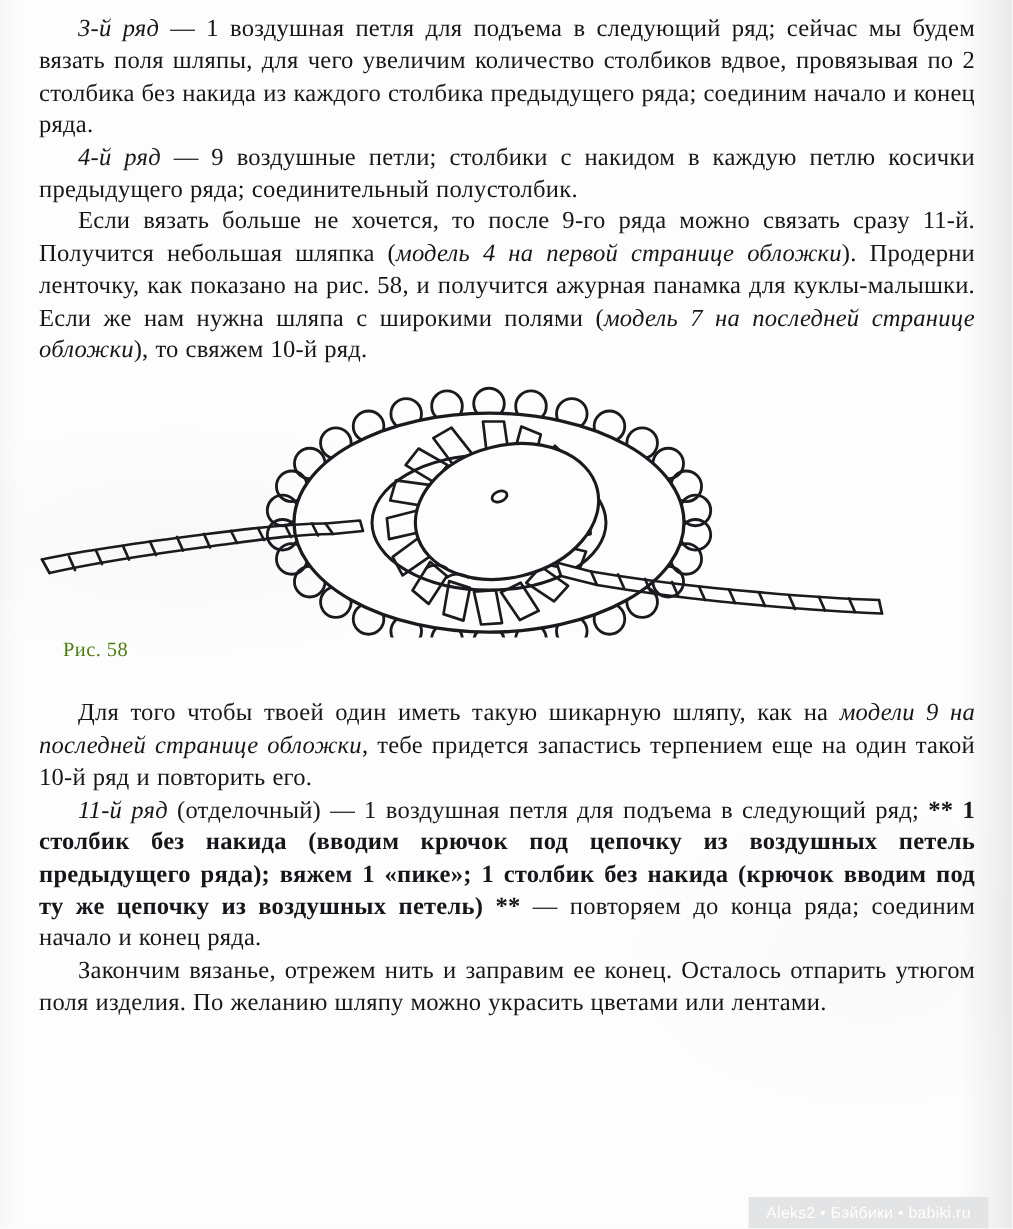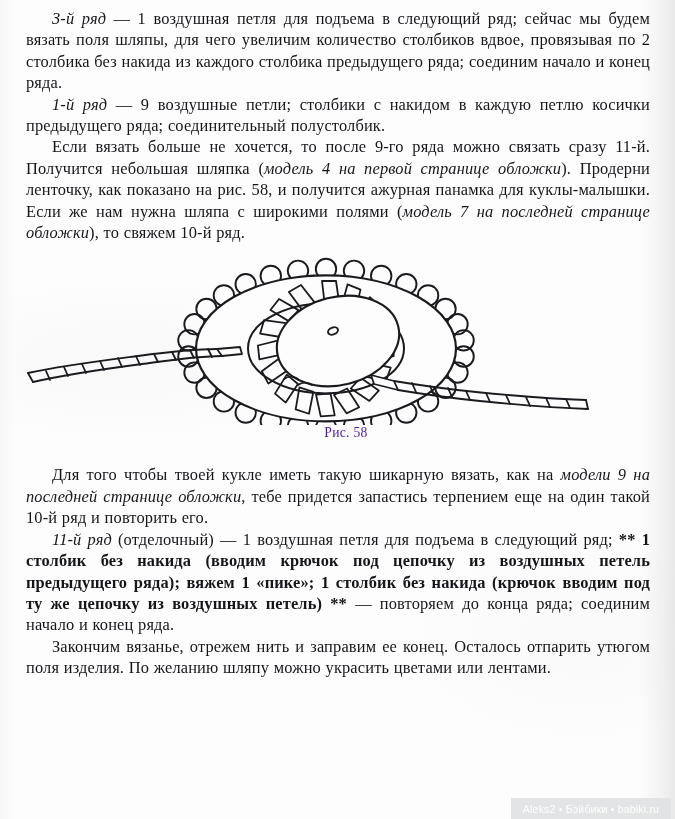--- a/index.html
+++ b/index.html
@@ -70,31 +70,30 @@
     left: 0;
     top: 6px;
     width: 624px;
     height: 176px;
   }
   .fig-caption {
     position: absolute;
     left: 0;
     top: 182px;
     width: 624px;
-    text-align: center;
     font-size: 13.6px;
     letter-spacing: 0.3px;
-    color: #4c1d95;
+    color: #4d7c0f;
   }
   .fig-caption .capinner { display: inline-block; margin-left: 16px; }
 
   
   .watermark {
     position: absolute;
-    right: 4px;
+    right: 16px;
     bottom: 0px;
     width: 160px;
     height: 21px;
     background: #e2e3e4;
     display: flex;
     align-items: center;
     justify-content: center;
     font-family: "Liberation Sans", "DejaVu Sans", sans-serif;
     font-size: 10.5px;
     color: #ffffff;
@@ -107,21 +106,21 @@
 
 <div class="page"></div>
 <div class="scan-noise"></div>
 
 <div class="content">
 
 
 
   <p class="para"><span class="it">3-й ряд</span><span> — 1 воздушная петля для подъема в следующий ряд; сейчас мы будем вязать поля шляпы, для чего увеличим количество столбиков вдвое, провязывая по 2 столбика без накида из каждого столбика предыдущего ряда; соединим начало и конец ряда.</span></p>
 
-  <p class="para"><span class="it">1-й ряд</span><span> — 9 воздушные петли; столбики с накидом в каждую петлю косички предыдущего ряда; соединительный полустолбик.</span></p>
+  <p class="para"><span class="it">4-й ряд</span><span> — 9 воздушные петли; столбики с накидом в каждую петлю косички предыдущего ряда; соединительный полустолбик.</span></p>
 
   <p class="para"><span>Если вязать больше не хочется, то после 9-го ряда можно связать сразу 11-й. Получится небольшая шляпка (</span><span class="it">модель 4 на первой странице обложки</span><span>). Продерни ленточку, как показано на рис. 58, и получится ажурная панамка для куклы-малышки. Если же нам нужна шляпа с широкими полями (</span><span class="it">модель 7 на последней странице обложки</span><span>), то свяжем 10-й ряд.</span></p>
 
   <div class="figure-block">
     <svg class="figure-art" viewBox="0 0 624 176" xmlns="http://www.w3.org/2000/svg">
       <g fill="none" stroke="#1a1b1f" stroke-width="1.9" stroke-linejoin="round" stroke-linecap="round">
 
         <g>
           <circle cx="300.0" cy="20.0" r="10.2"></circle>
           <circle cx="328.0" cy="21.8" r="10.2"></circle>
@@ -217,21 +216,21 @@
         <path d="M345,126 L368,132 L372,141 L348,135 Z" fill="#fdfdfd" stroke="#1a1b1f" stroke-width="1.8"></path>
 
         <path d="M272,136 C276,133 282,133 286,136" stroke-width="1.7"></path>
         <path d="M258,130 C262,127 268,127 272,130" stroke-width="1.7"></path>
       </g>
     </svg>
     <div class="fig-caption"><span class="capinner">Рис. 58</span></div>
   </div>
 
 
-  <p class="para"><span>Для того чтобы твоей кукле иметь такую шикарную вязать, как на </span><span class="it">модели 9 на последней странице обложки</span><span>, тебе придется запастись терпением еще на один такой 10-й ряд и повторить его.</span></p>
+  <p class="para"><span>Для того чтобы твоей один иметь такую шикарную шляпу, как на </span><span class="it">модели 9 на последней странице обложки</span><span>, тебе придется запастись терпением еще на один такой 10-й ряд и повторить его.</span></p>
 
   <p class="para"><span class="it">11-й ряд</span><span> (отделочный) — 1 воздушная петля для подъема в следующий ряд; </span><span class="bd">** 1 столбик без накида (вводим крючок под цепочку из воздушных петель предыдущего ряда); вяжем 1 «пике»; 1 столбик без накида (крючок вводим под ту же цепочку из воздушных петель) **</span><span>  — повторяем до конца ряда; соединим начало и конец ряда.</span></p>
 
   <p class="para"><span>Закончим вязанье, отрежем нить и заправим ее конец. Осталось отпарить утюгом поля изделия. По желанию шляпу можно украсить цветами или лентами.</span></p>
 
 </div>
 
 <div class="watermark">
     <span>Aleks2 • Бэйбики • babiki.ru</span>
   </div>

